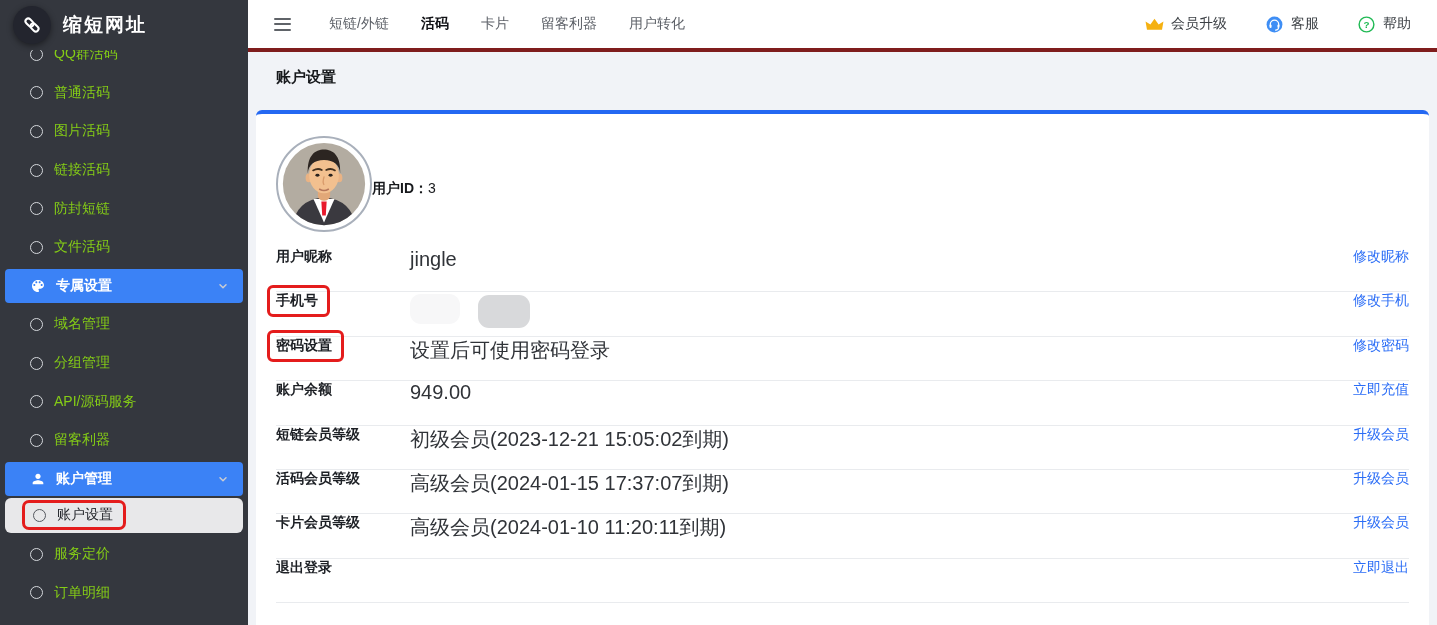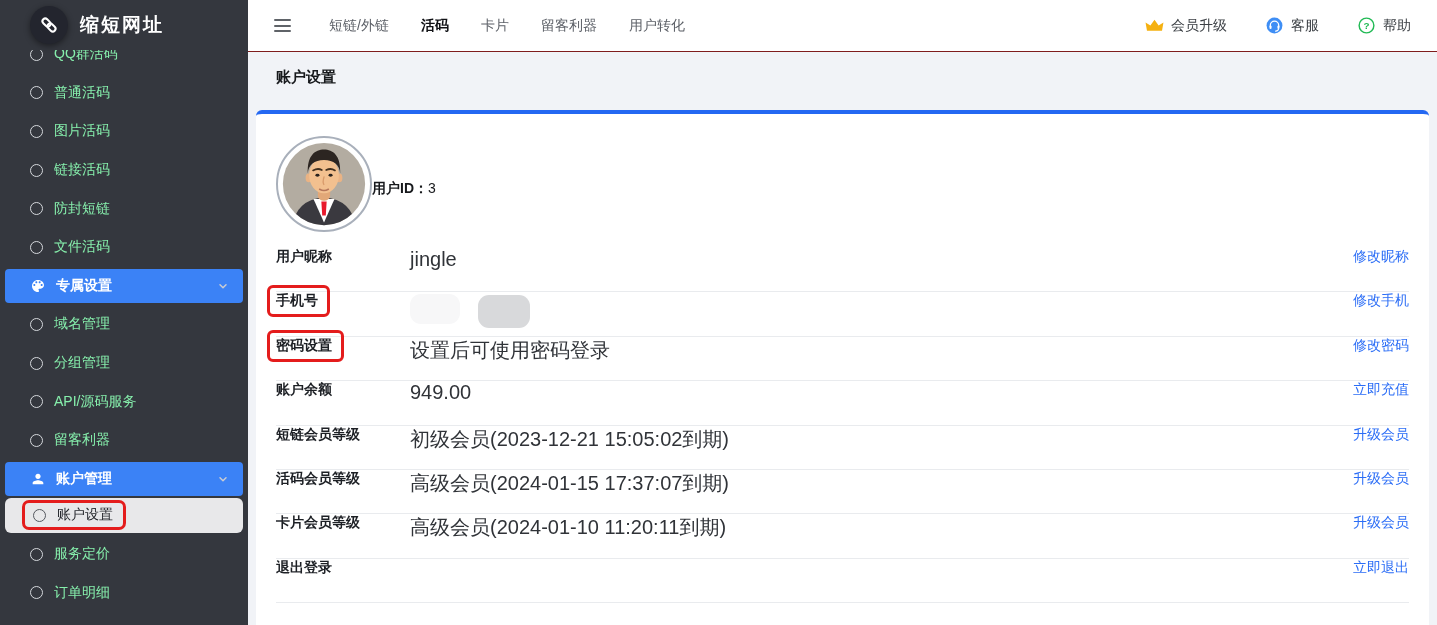--- a/index.html
+++ b/index.html
@@ -2,45 +2,45 @@
 <html><head>
 <meta charset="utf-8">
 <style>
   * { margin:0; padding:0; box-sizing:border-box; }
   html,body { width:1437px; height:625px; overflow:hidden;
     font-family:"Liberation Sans","DejaVu Sans",sans-serif; background:#f1f3f7; }
 
   
   .sidebar { position:absolute; left:0; top:0; width:248px; height:625px;
     background:#34373e; overflow:hidden; }
-  .logo-bar { position:absolute; left:8px; top:0; right:0; height:50px; z-index:3;
-    background:#34373e; display:flex; align-items:center; padding:0 22px; }
+  .logo-bar { position:absolute; left:0; top:0; right:0; height:50px; z-index:3;
+    background:#34373e; display:flex; align-items:center; padding:0 13px; }
   .logo-circle { width:38px; height:38px; border-radius:50%; background:#23252e;
     display:flex; align-items:center; justify-content:center; flex:none;
     box-shadow:0 2px 6px rgba(0,0,0,.45); }
   .logo-circle svg { width:22px; height:22px; }
   .logo-title { color:#ffffff; font-size:19px; font-weight:bold; margin-left:12px; letter-spacing:2px; }
   .menu { position:absolute; top:35px; left:0; right:0; z-index:1; }
   .menu-item { height:38.6px; display:flex; align-items:center;
-    padding:0 16px 0 30px; color:#86efac; font-size:14px; cursor:pointer; }
+    padding:0 16px 0 30px; color:#84cc16; font-size:14px; cursor:pointer; }
   .c-icon { width:13px; height:13px; border:1.5px solid #d5d8dc; border-radius:50%;
     margin-right:11px; flex:none; }
   .g-icon { width:16px; height:16px; margin-right:10px; flex:none; }
   .chev { width:12px; height:12px; margin-left:auto; flex:none; }
   .menu-item.group { height:33.6px; margin:2.5px 5px; border-radius:4px;
     background:#3b82f6; font-weight:bold; color:#ffffff; padding:0 14px 0 25px; }
   .menu-item.active { height:34.6px; margin:2px 5px; border-radius:6px;
     background:#e8e8ea; color:#26282e; padding-left:25px; }
   .menu-item.active .c-icon { border-color:#55585f; }
   .ann-wrap { display:inline-flex; align-items:center; border:3px solid #e41c1c;
     border-radius:7px; padding:3px 10px 3px 8px; margin-left:-8px; }
 
   
   .header { position:absolute; left:248px; top:0; right:0; height:52px;
-    background:#ffffff; border-bottom:1px solid #7f1d1d;
+    background:#ffffff; border-bottom:4px solid #7f1d1d;
     display:flex; align-items:center; padding:0 26px; z-index:2; }
   .hamburger { width:17px; display:flex; flex-direction:column; gap:3.5px; cursor:pointer; }
   .hamburger i { display:block; height:2px; background:#5f6368; border-radius:1px; }
   .tabs { display:flex; gap:32px; margin-left:38px; }
   .tab { font-size:14px; color:#5b5f66; cursor:pointer; white-space:nowrap; }
   .tab.active { color:#111216; font-weight:bold; }
   .h-actions { margin-left:auto; display:flex; gap:38px; align-items:center; }
   .h-action { display:flex; align-items:center; gap:7px; font-size:14px;
     color:#3c4045; cursor:pointer; white-space:nowrap; }
   .h-action svg { width:19px; height:19px; }

